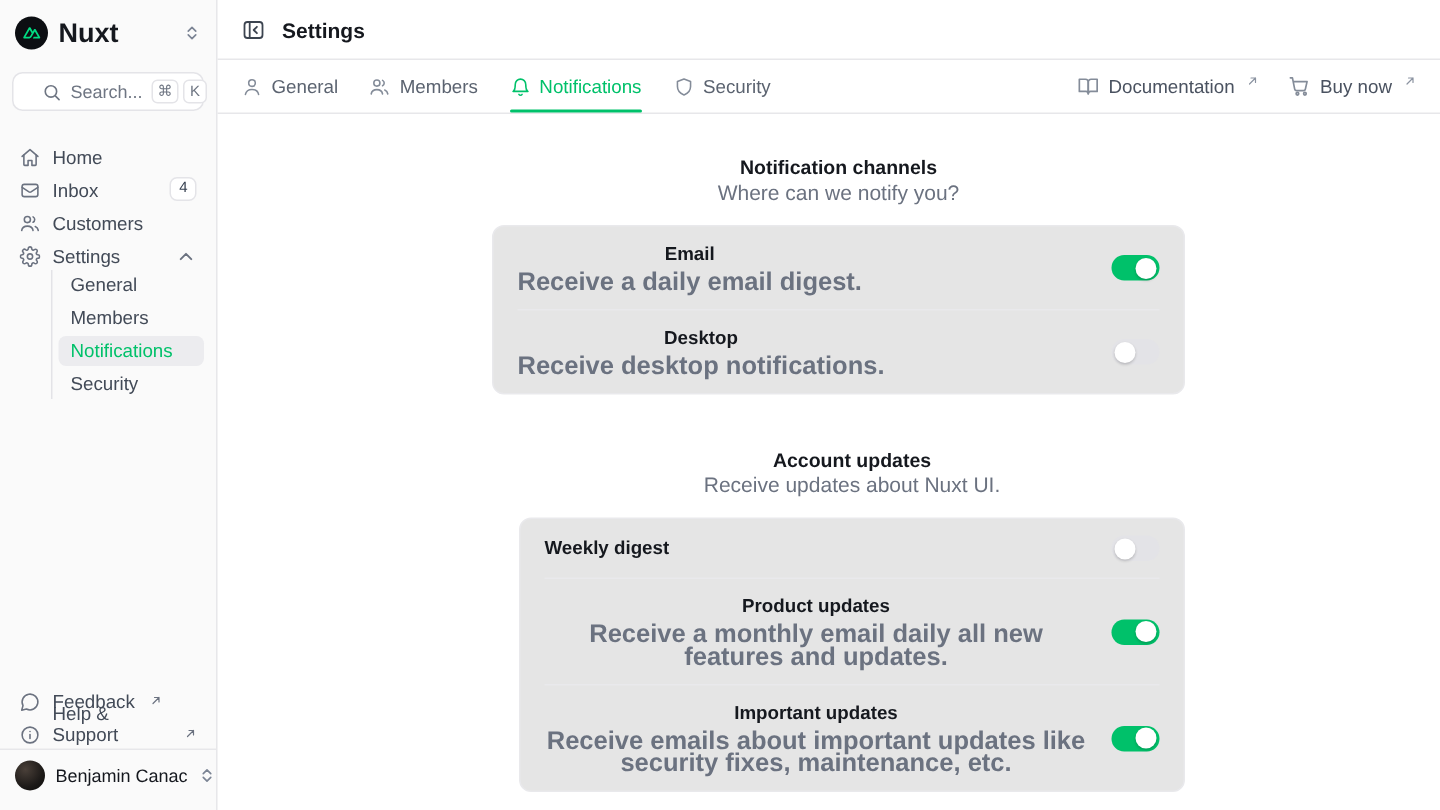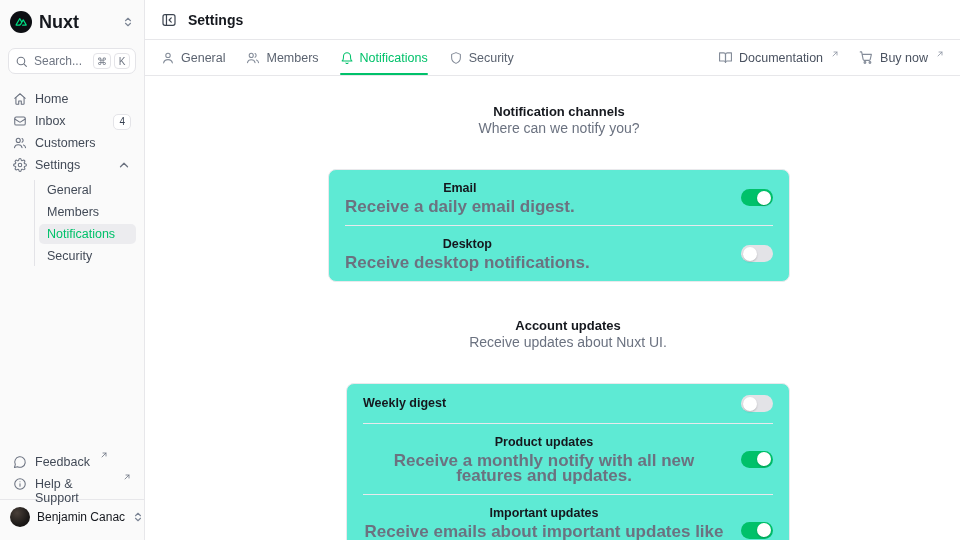--- a/index.html
+++ b/index.html
@@ -15,28 +15,28 @@
   .sidebar{ width:145px; min-width:145px; background:#fafafa; border-right:1px solid var(--border);
     display:flex; flex-direction:column; padding:10px 8px 0; }
   .brand{ display:flex; align-items:center; gap:7px; padding:0 2px; height:24px; }
   .logo{ width:22px; height:22px; border-radius:50%; background:#0c0e12; display:flex; align-items:center; justify-content:center; flex:none; }
   .logo svg{ width:14px; height:14px; }
   .brand-name{ font-size:18px; font-weight:700; color:var(--text); }
   .chev-updown{ margin-left:auto; color:#7b8494; display:flex; }
   .chev-updown svg, .chev-up svg{ width:12px; height:12px; }
 
   .searchbox{ margin:14px 0 8px; height:26px; background:#fff; border:1px solid #e4e4e8; border-radius:7px;
-    display:flex; align-items:center; gap:6px; padding:0 5px 0 6px; color:#6f7683; font-size:12px; cursor:pointer; }
+    display:flex; align-items:center; gap:6px; padding:0 5px 0 19px; color:#6f7683; font-size:12px; cursor:pointer; }
   .searchbox svg{ width:13px; height:13px; flex:none; }
   .kbds{ margin-left:auto; display:flex; gap:3px; }
   .kbd{ min-width:16px; height:16px; padding:0 3px; border:1px solid #e4e4e8; background:#fff; border-radius:4px;
     font-size:10px; color:#6f7683; display:flex; align-items:center; justify-content:center; }
 
   .nav{ margin-top:10px; }
-  .nav-item{ height:20px; margin-bottom:2px; display:flex; align-items:flex-start; gap:8px; padding:0 5px;
+  .nav-item{ height:20px; margin-bottom:2px; display:flex; align-items:flex-end; gap:8px; padding:0 5px;
     border-radius:5px; font-size:12.5px; color:#424a57; cursor:pointer; }
   .nav-item svg{ width:14px; height:14px; color:#6b7280; flex:none; }
   .nav-badge{ margin-left:auto; border:1px solid #e4e4e8; background:#fff; border-radius:5px; font-size:10px;
     color:#374151; padding:1px 5px; line-height:12px; }
   .nav-item .chev-up{ margin-left:auto; color:#7b8494; display:flex; }
 
   .subnav{ margin:2px 0 0 26px; border-left:1px solid #e3e3e7; padding-left:4px; }
   .subnav-item{ height:20px; margin-bottom:2px; display:flex; align-items:center; padding:0 8px;
     border-radius:5px; font-size:12.5px; color:#424a57; cursor:pointer; }
   .subnav-item.active{ background:#ececef; color:var(--primary); font-weight:500; }
@@ -66,21 +66,21 @@
   .tab.active::after{ content:""; position:absolute; left:0; right:0; bottom:0; height:2px; background:var(--primary); border-radius:2px; }
   .toolbar-actions{ display:flex; gap:20px; align-items:flex-end; }
   .action-link{ display:flex; align-items:center; gap:6px; font-size:12.5px; color:#4a5260; cursor:pointer; background:none; border:none; padding:0; font-family:inherit; }
   .action-link svg.main-ic{ width:15px; height:15px; color:#848c99; }
 
   .content{ flex:1; overflow:hidden;text-align:center; }
   .col{ width:462px; margin-left:183px; padding-top:28px; }
   .section + .section{ margin-top:36px;padding-left:18px; }
   .section-title{ font-size:13px; font-weight:700; color:var(--text); line-height:16px; }
   .section-sub{ font-size:14px; color:var(--muted); margin-top:0; line-height:16px; }
-  .card{ margin-top:33px; background:#5eead4; border:1px solid #e9e9ec; border-radius:8px; padding:0 16px; }
+  .card{ margin-top:14px; background:#e5e5e5; border:1px solid #e9e9ec; border-radius:8px; padding:0 16px; }
   .card-row{ padding:11px 0; display:flex; align-items:center; justify-content:space-between; gap:16px; }
   .card-row + .card-row{ border-top:1px solid #e9e9ec; }
   .row-label{ font-size:12.5px; font-weight:600; color:var(--text); line-height:15px; }
   .row-desc{ font-size:17px; color:var(--muted); margin-top:3px; line-height:15px;font-weight:bold; }
 
   .toggle{ width:32px; height:17px; border-radius:999px; background:#e3e3e7; position:relative; flex:none;
     border:none; cursor:pointer; transition:background .15s; }
   .toggle .knob{ position:absolute; top:1.5px; left:2px; width:14px; height:14px; border-radius:50%; background:#fff;
     box-shadow:0 1px 2px rgba(0,0,0,.2); }
   .toggle.on{ background:var(--primary); }
@@ -315,21 +315,21 @@
             <div>
               <div class="row-label">Weekly digest</div>
             </div>
             <button class="toggle">
                 <span class="knob"></span>
               </button>
           </div>
           <div class="card-row">
             <div>
               <div class="row-label">Product updates</div>
-              <div class="row-desc">Receive a monthly notify with all new features and updates.</div>
+              <div class="row-desc">Receive a monthly email daily all new features and updates.</div>
             </div>
             <button class="toggle on">
                 <span class="knob"></span>
               </button>
           </div>
           <div class="card-row">
             <div>
               <div class="row-label">Important updates</div>
               <div class="row-desc">Receive emails about important updates like security fixes, maintenance, etc.</div>
             </div>

